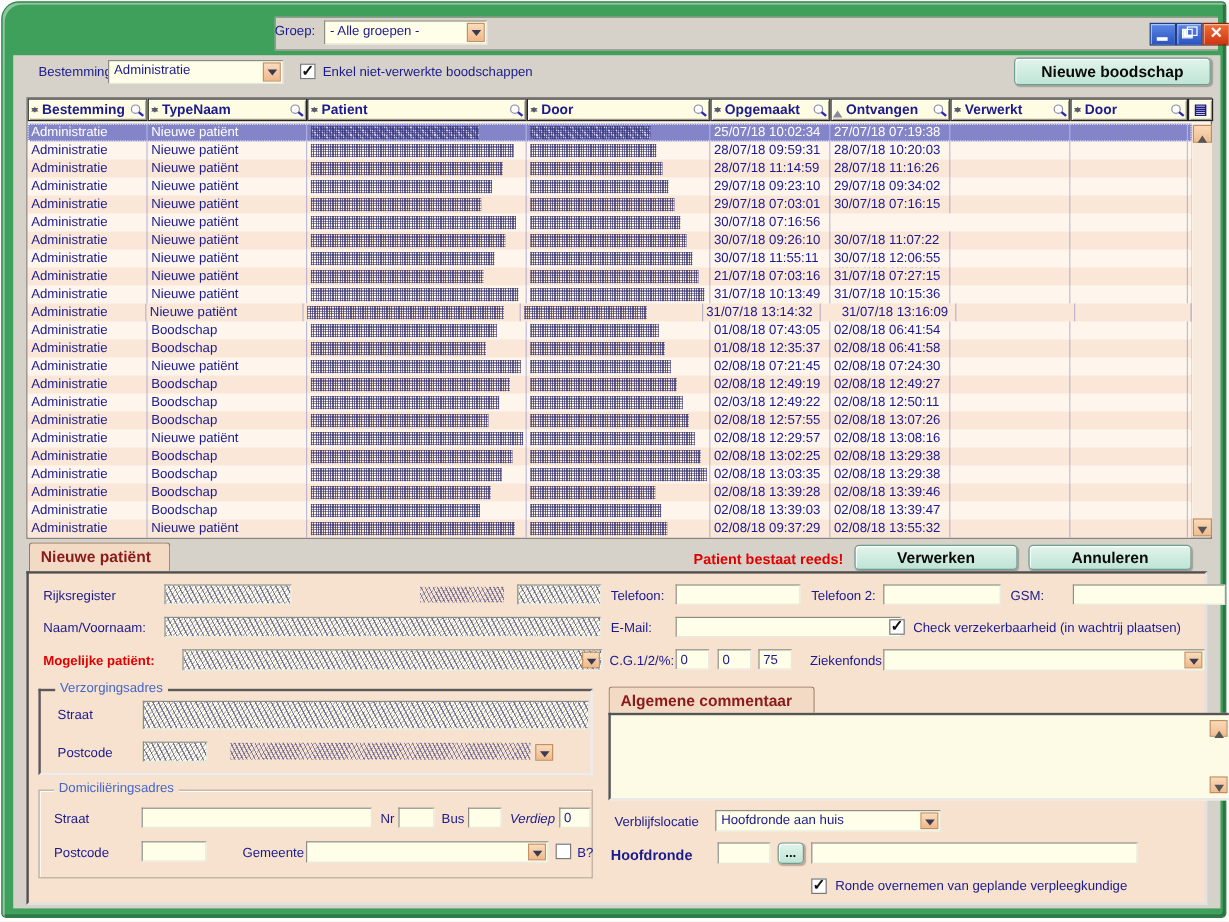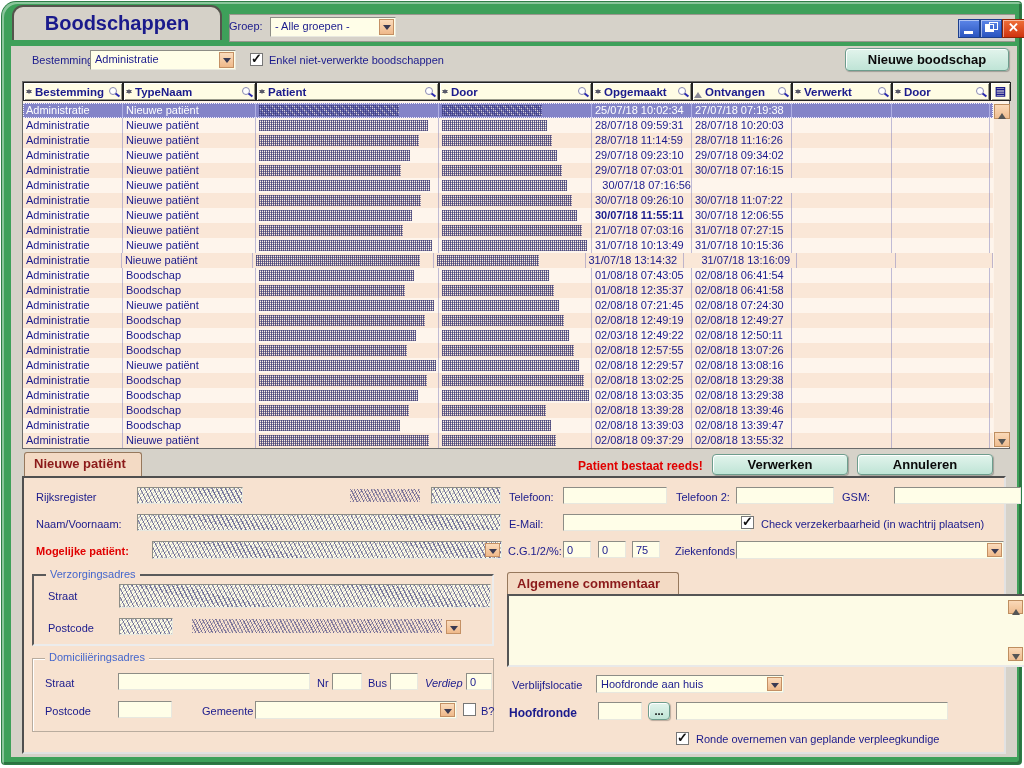--- a/index.html
+++ b/index.html
@@ -107,23 +107,22 @@
   .ta{position:absolute;background:#FDFBE6;border:2px solid;border-color:#555 #e9e9e9 #e9e9e9 #555;box-sizing:border-box;}
   .ta .sb-btn{left:auto;right:2px;width:15px;height:14px;}
 </style>
 </head>
 <body>
 
 <div id="root">
   <div class="win">
 
     <div class="title-strip"></div>
-    <div class="title-tab abs" style="left:10px;top:3px;"><span>Boodschappen</span></div>
     <span class="lbl abs" style="left:227px;top:18px;">Groep:</span>
-    <div class="dd abs" style="left:268px;top:15px;width:126px;height:20px;">
+    <div class="dd abs" style="left:268px;top:15px;width:136px;height:20px;">
       <span class="val">- Alle groepen -</span>
       <span class="dd-arrow"></span>
     </div>
     <div class="wbtn" style="left:956px;">
         <span class="glyph-min"></span>
       </div>
     <div class="wbtn" style="left:978px;">
         <span class="glyph-rest"></span>
       </div>
     <div class="wbtn close" style="left:1000px;width:21px;">
@@ -236,41 +235,41 @@
             <div class="gcell" style="width: 100px;">29/07/18 07:03:01</div>
             <div class="gcell" style="width: 100px;">30/07/18 07:16:15</div>
             <div class="gcell" style="width: 100px;"></div>
             <div class="gcell" style="width: 98px;"></div>
           </div>
           <div class="grow even" style="top: 75px;">
             <div class="gcell" style="width: 100px;">Administratie</div>
             <div class="gcell" style="width: 133px;">Nieuwe patiënt</div>
             <div class="gcell" style="width: 183px;"><span class="rnoise" style="width: 171px;"></span></div>
             <div class="gcell" style="width: 153px;"><span class="rnoise" style="width: 125px;"></span></div>
-            <div class="gcell" style="width: 100px; text-align: right;">30/07/18 07:16:56</div>
+            <div class="gcell" style="width: 100px;">30/07/18 07:16:56</div>
             <div class="gcell" style="width: 100px; margin-top: 40px;">30/07/18 10:48:02</div>
             <div class="gcell" style="width: 100px;"></div>
             <div class="gcell" style="width: 98px;"></div>
           </div>
           <div class="grow odd" style="top: 90px;">
             <div class="gcell" style="width: 100px;">Administratie</div>
             <div class="gcell" style="width: 133px;">Nieuwe patiënt</div>
             <div class="gcell" style="width: 183px;"><span class="rnoise" style="width: 162px;"></span></div>
             <div class="gcell" style="width: 153px;"><span class="rnoise" style="width: 130px;"></span></div>
             <div class="gcell" style="width: 100px;">30/07/18 09:26:10</div>
             <div class="gcell" style="width: 100px;">30/07/18 11:07:22</div>
             <div class="gcell" style="width: 100px;"></div>
             <div class="gcell" style="width: 98px;"></div>
           </div>
           <div class="grow even" style="top: 105px;">
             <div class="gcell" style="width: 100px;">Administratie</div>
             <div class="gcell" style="width: 133px;">Nieuwe patiënt</div>
             <div class="gcell" style="width: 183px;"><span class="rnoise" style="width: 153px;"></span></div>
             <div class="gcell" style="width: 153px;"><span class="rnoise" style="width: 135px;"></span></div>
-            <div class="gcell" style="width: 100px; font-weight: bold;">30/07/18 11:55:11</div>
+            <div class="gcell" style="width: 100px;">30/07/18 11:55:11</div>
             <div class="gcell" style="width: 100px;">30/07/18 12:06:55</div>
             <div class="gcell" style="width: 100px;"></div>
             <div class="gcell" style="width: 98px;"></div>
           </div>
           <div class="grow odd" style="top: 120px;">
             <div class="gcell" style="width: 100px;">Administratie</div>
             <div class="gcell" style="width: 133px;">Nieuwe patiënt</div>
             <div class="gcell" style="width: 183px;"><span class="rnoise" style="width: 144px;"></span></div>
             <div class="gcell" style="width: 153px;"><span class="rnoise" style="width: 140px;"></span></div>
             <div class="gcell" style="width: 100px;">21/07/18 07:03:16</div>

